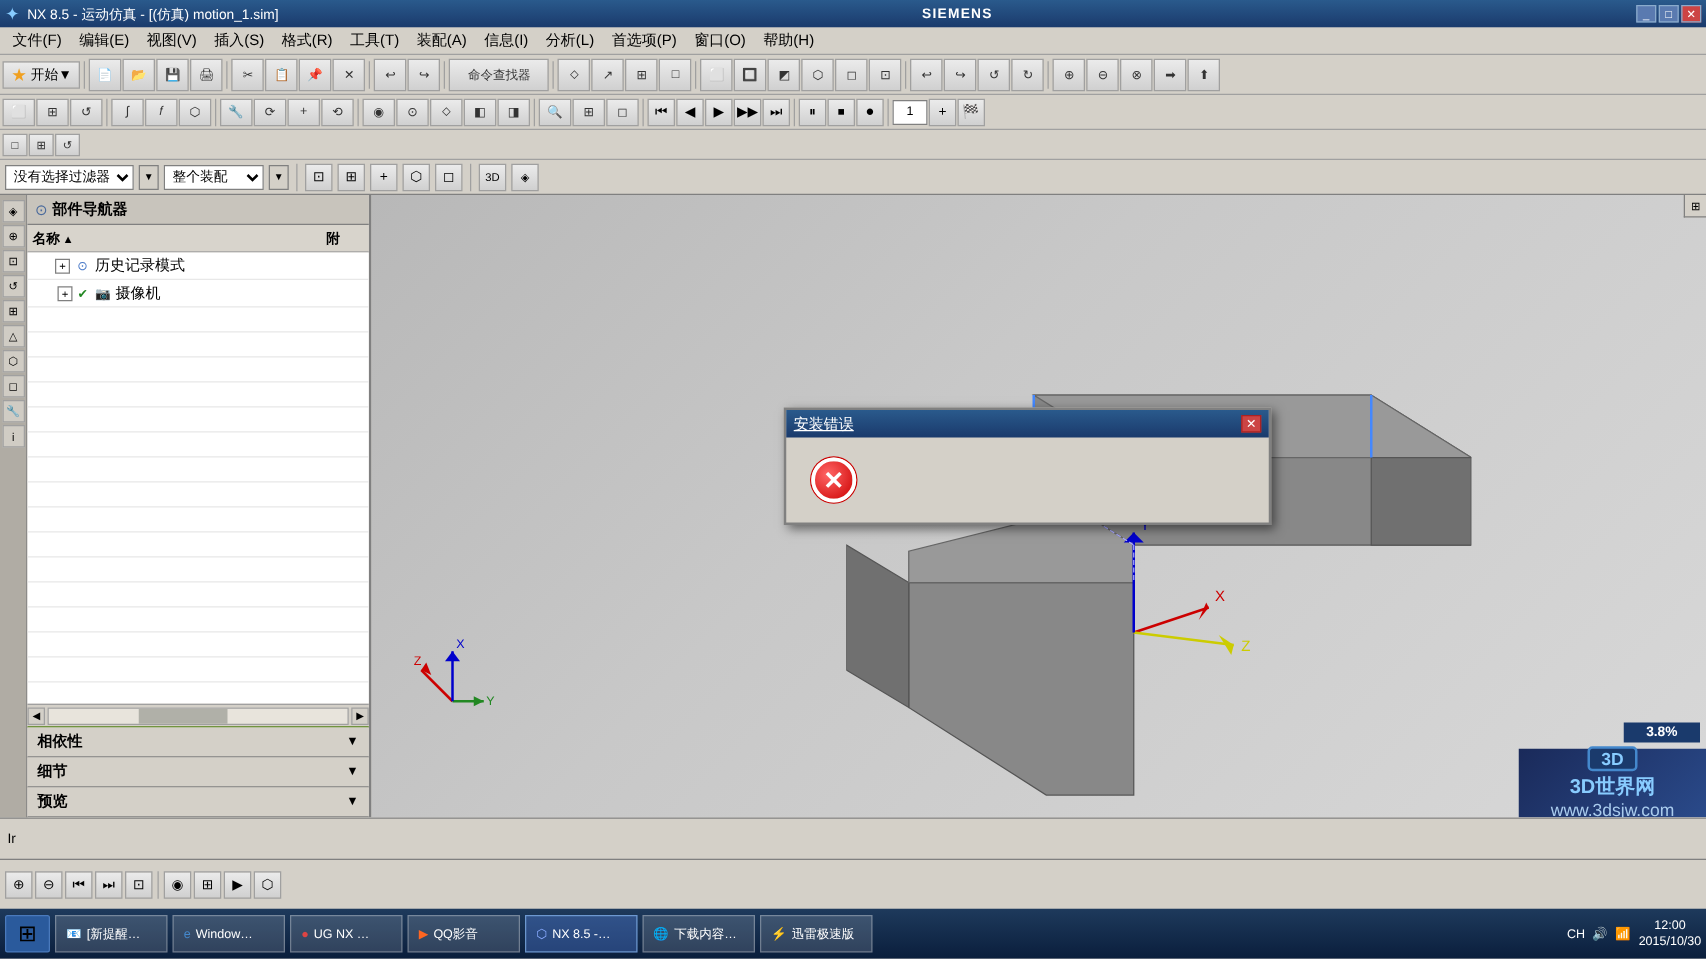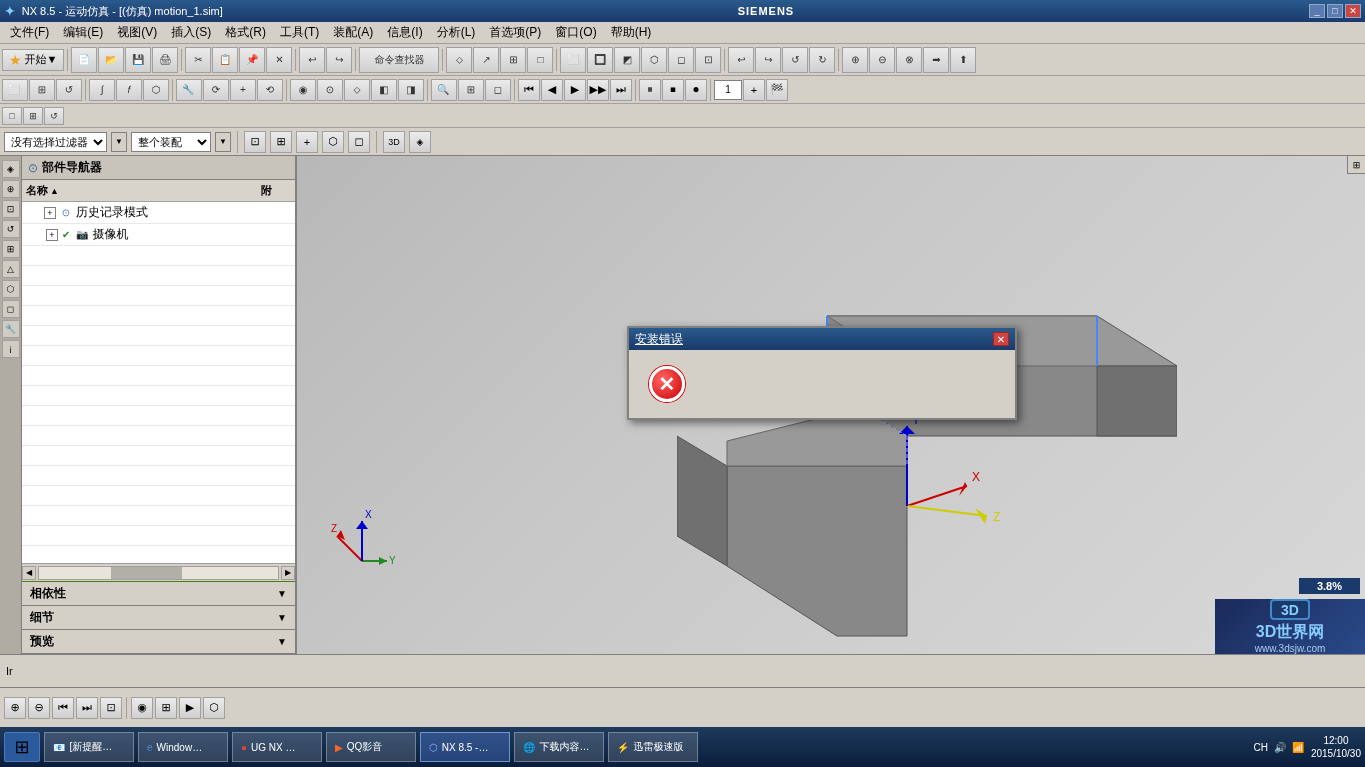--- a/index.html
+++ b/index.html
@@ -815,21 +815,21 @@
         </svg>
       </div>
 
       <div id="zoom-badge">
         <span>3.8%</span>
       </div>
 
       <div id="logo-area">
         <div style="width:40px;height:30px;background:#1a3a6c;border:2px solid #4488cc;display:flex;align-items:center;justify-content:center;color:#88ccff;font-size:14px;font-weight:bold;border-radius:4px;">3D</div>
         <div id="logo-text" style="font-size:16px;font-weight:bold;color:#88ccff;margin-top:2px;">3D世界网</div>
-        <div id="logo-sub" style="font-size:10px;color:#aaccee;">www.3dsjw.com</div>
+        <div id="logo-sub" style="font-size:14px;color:#aaccee;">www.3dsjw.com</div>
       </div>
 
       <div id="dialog">
         <div id="dialog-title-bar">
           <span id="dialog-title">安装错误</span>
           <div id="dialog-close">✕</div>
         </div>
         <div id="dialog-content">
           <div id="dialog-icon">✕</div>
         </div>

